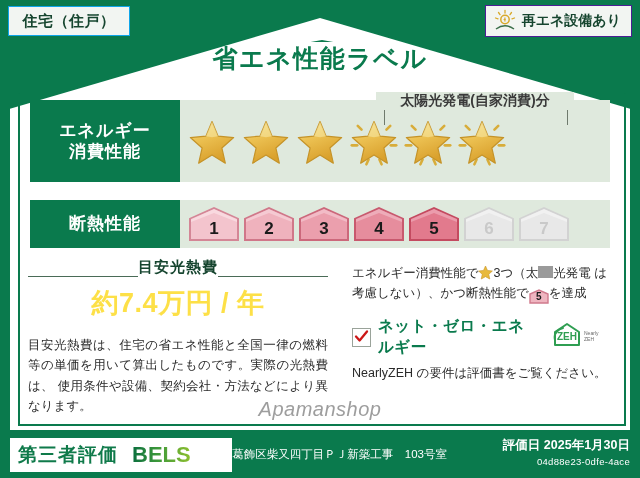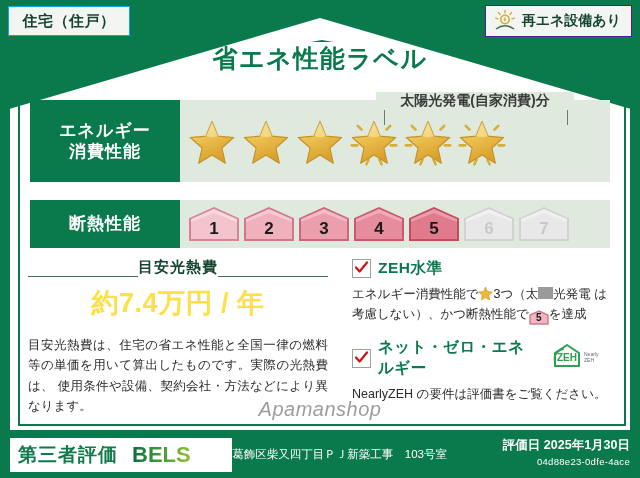--- a/index.html
+++ b/index.html
@@ -363,28 +363,20 @@
     <div class="cost-note">
       <span>目安光熱費は、住宅の省エネ性能と全国一律の燃料</span>
       <span>等の単価を用いて算出したものです。実際の光熱費は、</span>
       <span>使用条件や設備、契約会社・方法などにより異なります。</span>
     </div>
   </div>
 
   <div class="col-right">
 
     <div class="zeh-block">
-      <div class="zeh-head">
-        <span class="chk">
-          <svg width="15" height="15" viewBox="0 0 15 15">
-              <path d="M2 7.5 L5.6 11.5 L13 2.5" fill="none" stroke="#cc1717" stroke-width="2.3" stroke-linecap="round" stroke-linejoin="round"></path>
-            </svg>
-        </span>
-        <span class="zeh-title">ZEH水準</span>
-      </div>
       <div class="zeh-body">
         <span>エネルギー消費性能で</span><span class="inline-star"><svg viewBox="0 0 24 24" width="15" height="15">
               <polygon points="12,1.6 15.2,8.7 23,9.6 17.2,14.8 18.8,22.4 12,18.6 5.2,22.4 6.8,14.8 1,9.6 8.8,8.7" fill="#e8b93b" stroke="#c9962a" stroke-width="1"></polygon>
             </svg></span><span>3つ（太</span><span class="redact"></span><span>光発電</span>
         <span>は考慮しない）、かつ断熱性能で</span><span class="inline-chip"><span class="house"><svg viewBox="0 0 20 15" width="20" height="15" preserveAspectRatio="none">
                 <polygon points="1,14 1,5 10,1 19,5 19,14" fill="#efb5c0" stroke="#d0798c" stroke-width="1.4"></polygon>
               </svg></span><b>5</b></span><span>を達成</span>
       </div>
     </div>
 

